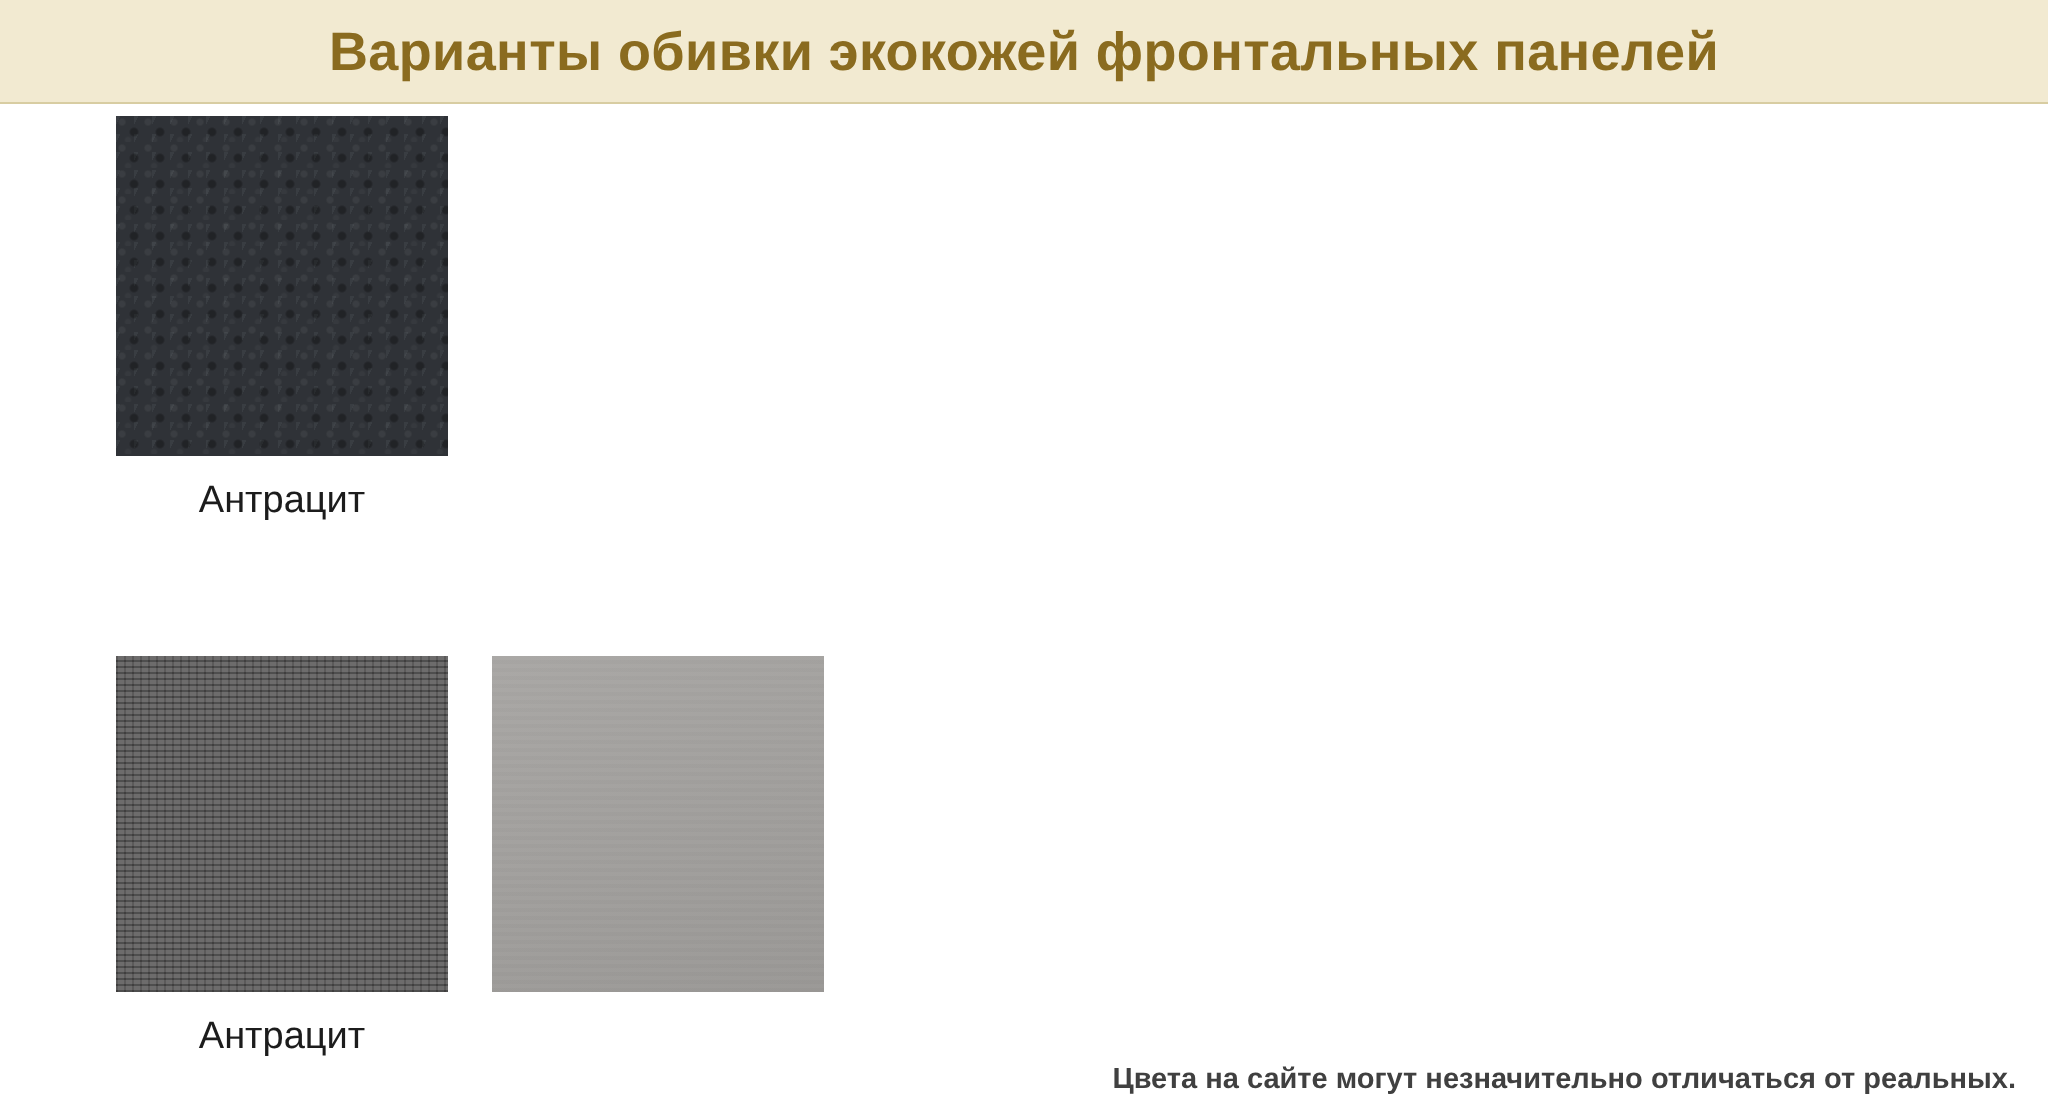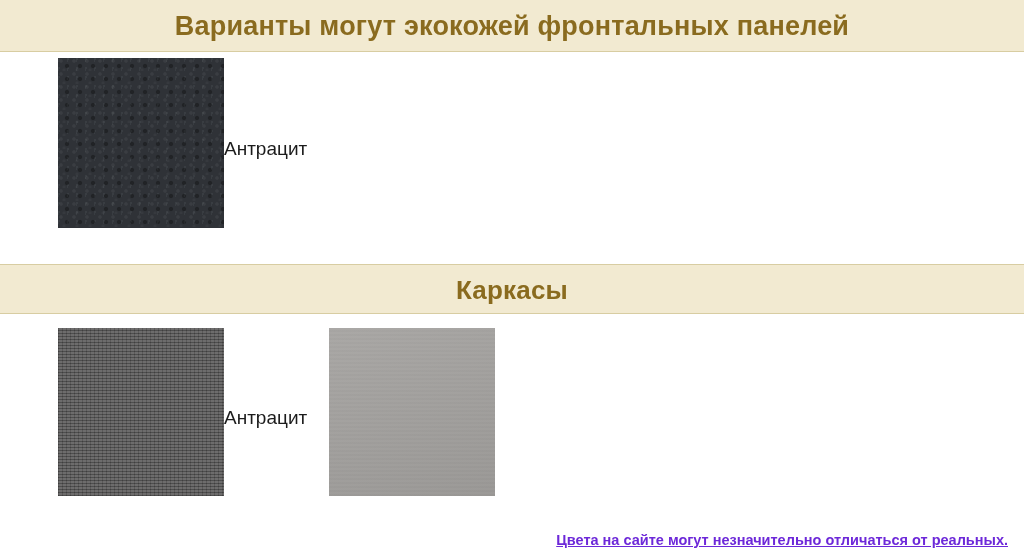--- a/index.html
+++ b/index.html
@@ -53,21 +53,21 @@
   .swatch-group {
     position: absolute;
     display: flex;
     align-items: flex-start;
   }
   .group-one { top: 58px; left: 58px; }
   .group-two { top: 328px; left: 58px; }
 
   .swatch-cell {
     display: flex;
-    flex-direction: row;
+    flex-direction: column;
     align-items: center;
     margin-right: 22px;
   }
 
   .swatch {
     width: 166px;
     height: 170px;
     position: relative;
     overflow: hidden;
   }
@@ -116,40 +116,38 @@
       repeating-linear-gradient(0deg, rgba(0,0,0,0.015) 0 2px, rgba(255,255,255,0.015) 2px 4px);
   }
 
   
   .footer-note {
     position: absolute;
     right: 16px;
     bottom: 8px;
     font-size: 14.5px;
     font-weight: bold;
-    color: #6d28d9;
+    color: #404040;
     white-space: nowrap;
-    text-decoration: underline;
   }
 </style>
 </head>
 <body>
 
 <div class="page">
 
-  <div class="section-bar first">Варианты могут экокожей фронтальных панелей</div>
+  <div class="section-bar first">Варианты обивки экокожей фронтальных панелей</div>
 
   <div class="swatch-group group-one">
     <div class="swatch-cell">
       <div class="swatch tex-anthracite-leather"></div>
       <div class="swatch-label">Антрацит</div>
     </div>
   </div>
 
-  <div class="section-bar second">Каркасы</div>
 
   <div class="swatch-group group-two">
     <div class="swatch-cell">
       <div class="swatch swatch-two tex-anthracite-fabric"></div>
       <div class="swatch-label">Антрацит</div>
     </div>
     <div class="swatch-cell">
       <div class="swatch swatch-two tex-grey-stone"></div>
     </div>
   </div>

